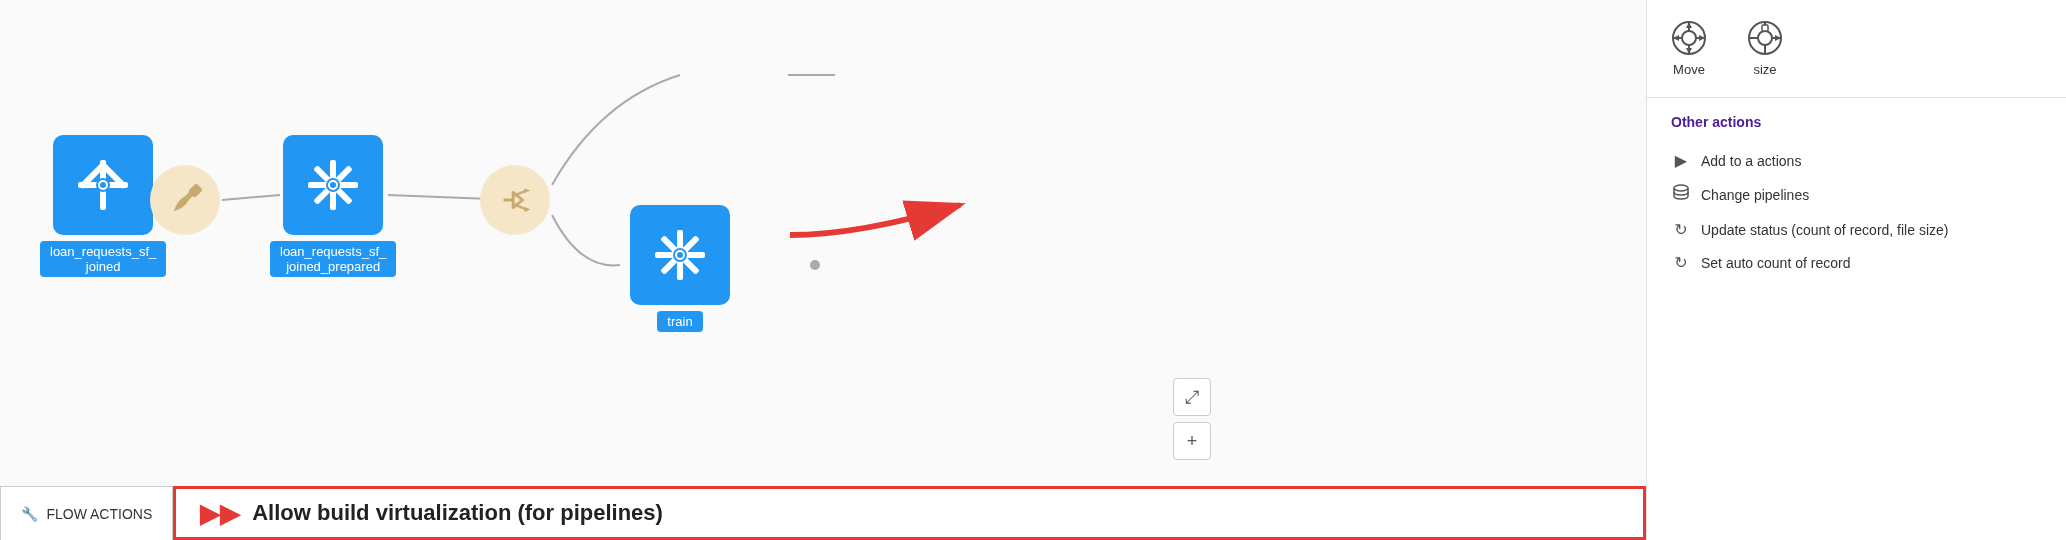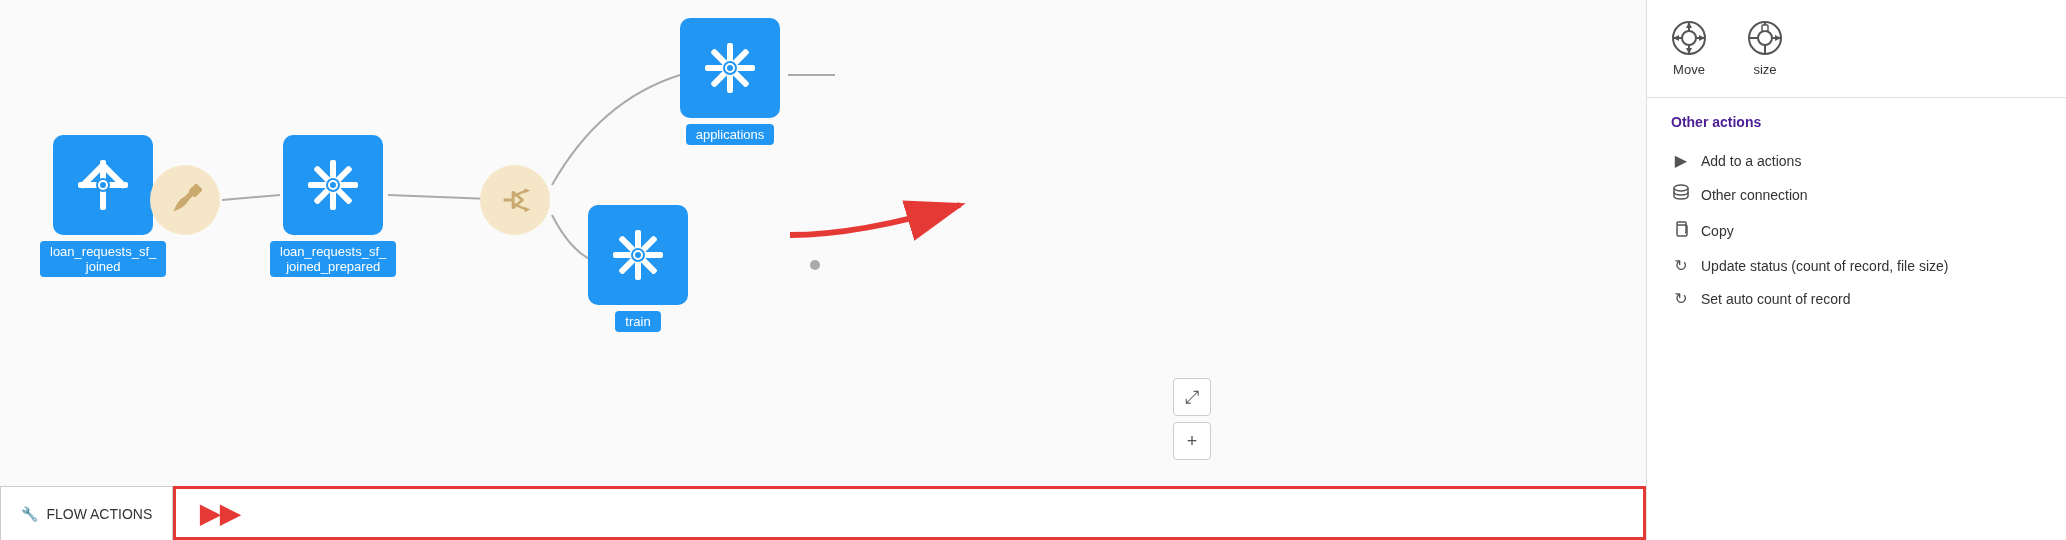--- a/index.html
+++ b/index.html
@@ -295,49 +295,34 @@
   <div class="transform-node" style="left:480px; top:165px;">
     <svg viewBox="0 0 40 40">
       <path d="M8 20 L18 20 L18 12 L28 20 L18 28 L18 20" fill="none" stroke="#c9a96e" stroke-width="3" stroke-linejoin="round"></path>
       <path d="M18 16 L32 10" stroke="#c9a96e" stroke-width="2.5"></path>
       <path d="M18 24 L32 30" stroke="#c9a96e" stroke-width="2.5"></path>
       <polygon points="30,8 36,10 30,13" fill="#c9a96e"></polygon>
       <polygon points="30,27 36,30 30,33" fill="#c9a96e"></polygon>
     </svg>
   </div>
 
-  <div class="node" style="left:680px; top:18px;">
+
+  <div class="node" style="left:630px; top:205px;">
     <div class="node-box">
       <svg viewBox="0 0 60 60">
         <g>
           <rect x="27" y="5" width="6" height="50" rx="2" fill="white"></rect>
           <rect x="5" y="27" width="50" height="6" rx="2" fill="white"></rect>
           <rect x="27" y="5" width="6" height="50" rx="2" fill="white" transform="rotate(45 30 30)"></rect>
           <rect x="5" y="27" width="50" height="6" rx="2" fill="white" transform="rotate(45 30 30)"></rect>
           <circle cx="30" cy="30" r="6" fill="white" stroke="#2196f3" stroke-width="2"></circle>
           <circle cx="30" cy="30" r="3" fill="#2196f3"></circle>
         </g>
       </svg>
     </div>
-    <div class="node-label">applications</div>
-  </div>
-
-  <div class="node" style="left:588px; top:205px;">
-    <div class="node-box">
-      <svg viewBox="0 0 60 60">
-        <g>
-          <rect x="27" y="5" width="6" height="50" rx="2" fill="white"></rect>
-          <rect x="5" y="27" width="50" height="6" rx="2" fill="white"></rect>
-          <rect x="27" y="5" width="6" height="50" rx="2" fill="white" transform="rotate(45 30 30)"></rect>
-          <rect x="5" y="27" width="50" height="6" rx="2" fill="white" transform="rotate(45 30 30)"></rect>
-          <circle cx="30" cy="30" r="6" fill="white" stroke="#2196f3" stroke-width="2"></circle>
-          <circle cx="30" cy="30" r="3" fill="#2196f3"></circle>
-        </g>
-      </svg>
-    </div>
     <div class="node-label">train</div>
   </div>
 
   <svg class="red-arrow" viewBox="0 0 200 80" width="200" height="80" style="top:175px; left:780px; position:absolute;">
     <defs>
       <marker id="arrowhead" markerWidth="10" markerHeight="7" refX="9" refY="3.5" orient="auto">
         <polygon points="0 0, 10 3.5, 0 7" fill="#e53935"></polygon>
       </marker>
     </defs>
     <path d="M 10 60 Q 80 60 180 30" stroke="#e53935" stroke-width="6" fill="none" marker-end="url(#arrowhead)"></path>
@@ -352,20 +337,21 @@
     </div>
   </div>
 
   <div class="bottom-bar">
     <button class="flow-actions-btn">
       <span>🔧</span>
       <span>FLOW ACTIONS</span>
     </button>
     <button class="virtualization-btn">
       <span class="virt-arrows">▶▶</span>
+      <span>Allow build virtualization (for pipelines)</span>
     </button>
   </div>
 </div>
 
 <div class="right-panel">
   <div class="panel-top-actions">
 
     <div class="panel-action">
       <div class="panel-action-icon">
         <svg width="34" height="34" viewBox="0 0 34 34">
@@ -411,30 +397,21 @@
     <span>Add to a actions</span>
   </div>
   <div class="action-item">
     <span class="action-icon">
       <svg width="18" height="18" viewBox="0 0 18 18">
         <ellipse cx="9" cy="4" rx="7" ry="3" fill="none" stroke="#555" stroke-width="1.5"></ellipse>
         <path d="M2 4 v4 c0 1.7 3.1 3 7 3s7-1.3 7-3V4" fill="none" stroke="#555" stroke-width="1.5"></path>
         <path d="M2 8 v4 c0 1.7 3.1 3 7 3s7-1.3 7-3V8" fill="none" stroke="#555" stroke-width="1.5"></path>
       </svg>
     </span>
-    <span>Other connection</span>
-  </div>
-  <div class="action-item">
-    <span class="action-icon">
-      <svg width="18" height="18" viewBox="0 0 18 18">
-        <rect x="5" y="5" width="10" height="11" rx="1.5" fill="none" stroke="#555" stroke-width="1.5"></rect>
-        <path d="M5 5 V3 a1 1 0 0 1 1-1 h7 a1 1 0 0 1 1 1 v9 a1 1 0 0 1-1 1 H13" fill="none" stroke="#555" stroke-width="1.5"></path>
-      </svg>
-    </span>
-    <span>Copy</span>
+    <span>Change pipelines</span>
   </div>
   <div class="action-item">
     <span class="action-icon">↻</span>
     <span>Update status (count of record, file size)</span>
   </div>
   <div class="action-item">
     <span class="action-icon">↻</span>
     <span>Set auto count of record</span>
   </div>
 </div>

